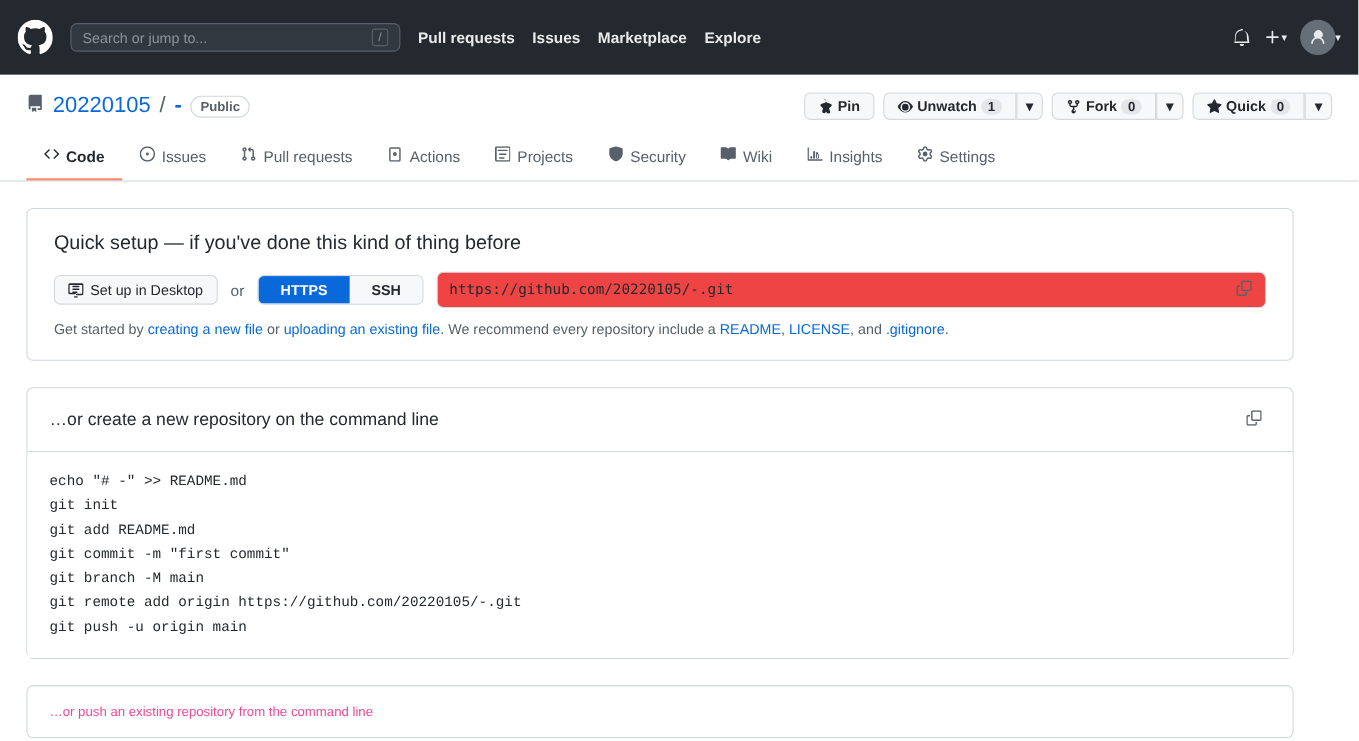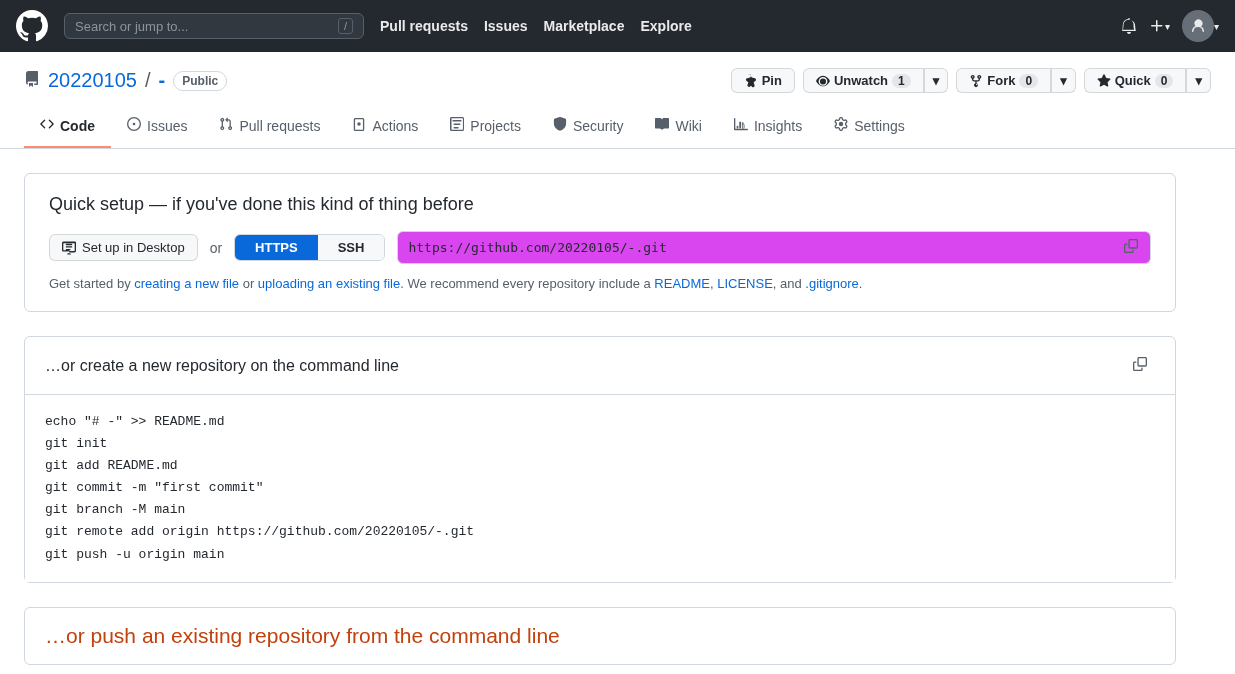--- a/index.html
+++ b/index.html
@@ -1,21 +1,21 @@
 <!DOCTYPE html>
 <html><head>
   <meta charset="utf-8">
   <style>
     * { box-sizing: border-box; margin: 0; padding: 0; }
     body { font-family: -apple-system, BlinkMacSystemFont, "Segoe UI", Helvetica, Arial, sans-serif; font-size: 14px; background: #fff; color: #24292f; }
 
     
     .top-nav {
       background: #24292f;
-      height: 52px;
+      height: 68px;
       display: flex;
       align-items: center;
       padding: 0 16px;
       gap: 16px;
     }
     .top-nav-logo {
       color: #fff;
       font-size: 24px;
       display: flex;
       align-items: center;
@@ -247,21 +247,21 @@
       background: #0969da;
       color: #fff;
     }
     .url-field {
       display: flex;
       align-items: center;
       flex: 1;
       border: 1px solid #d0d7de;
       border-radius: 6px;
       padding: 5px 10px;
-      background: #d946ef;
+      background: #ef4444;
       gap: 24px;
     }
     .url-text {
       font-family: monospace;
       font-size: 13px;
       color: #24292f;
       flex: 1;
     }
     .copy-btn {
       background: none;
@@ -317,23 +317,23 @@
 
     .push-section {
       border: 1px solid #d0d7de;
       border-radius: 6px;
       background: #fff;
     }
     .push-section-header {
       padding: 16px 20px;
     }
     .push-section-title {
-      font-size: 21px;
+      font-size: 12px;
       font-weight: 400;
-      color: #c2410c;
+      color: #ec4899;
     }
   </style>
 </head>
 <body>
 
 <nav class="top-nav">
   <div class="top-nav-logo">
     <svg height="32" viewBox="0 0 16 16" width="32" fill="white">
       <path d="M8 0C3.58 0 0 3.58 0 8c0 3.54 2.29 6.53 5.47 7.59.4.07.55-.17.55-.38
         0-.19-.01-.82-.01-1.49-2.01.37-2.53-.49-2.69-.94-.09-.23-.48-.94-.82-1.13

